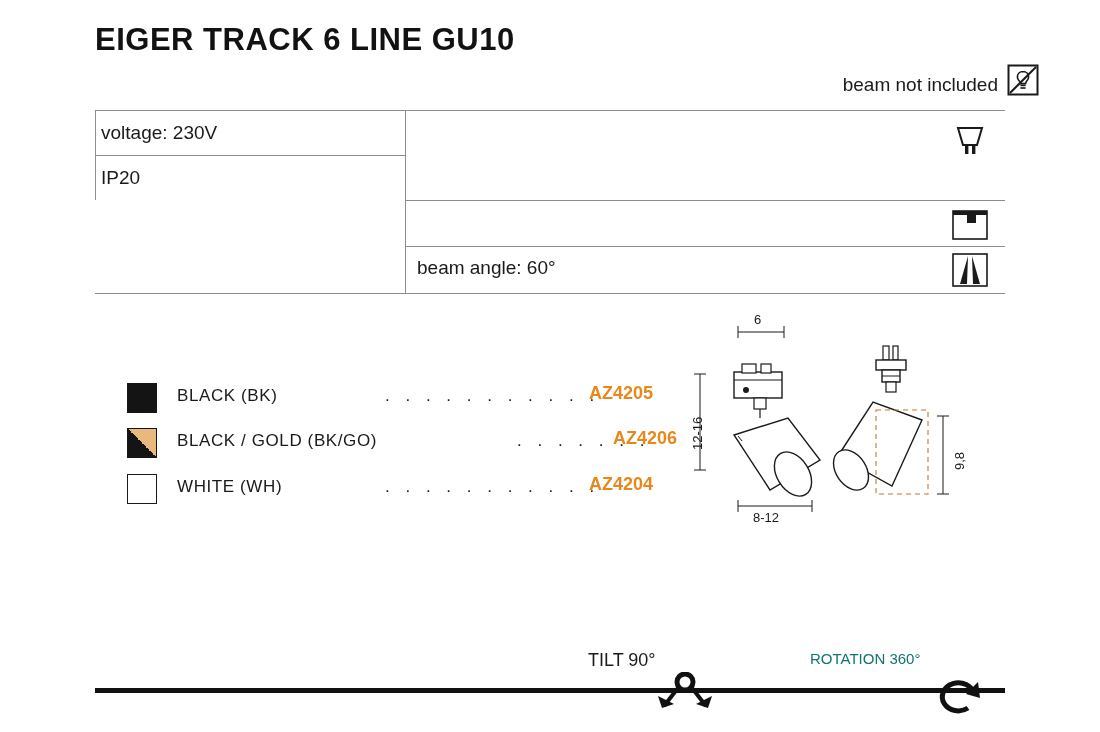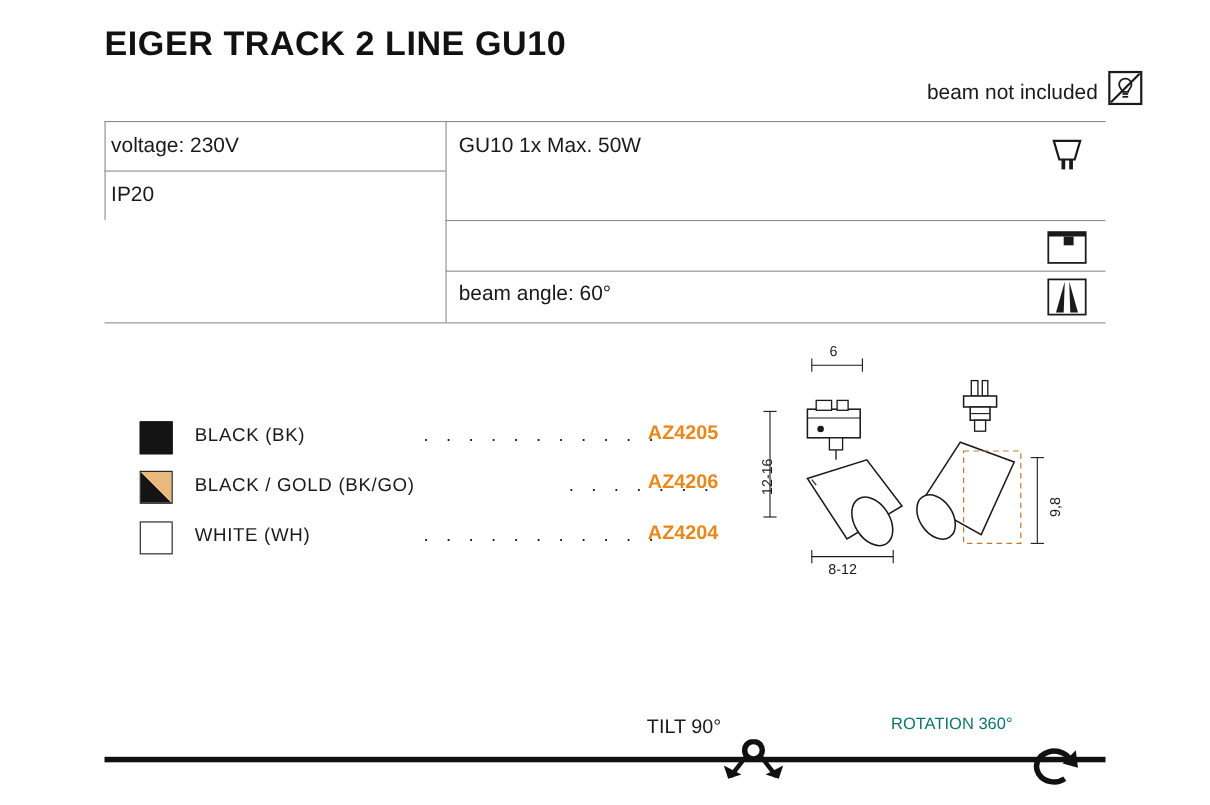--- a/index.html
+++ b/index.html
@@ -195,21 +195,21 @@
     top: 668px;
     width: 56px;
     height: 48px;
   }
 </style>
 </head>
 <body>
 
 <div class="sheet">
 
-  <div class="title">EIGER TRACK 2 LINE GU10</div>
+  <div class="title">EIGER TRACK 6 LINE GU10</div>
 
   <div class="bulb-note">beam not included</div>
   <div class="bulb-note-icon">
     <svg viewBox="0 0 34 34" width="34" height="34">
       <rect x="2.5" y="2.5" width="29" height="29" fill="none" stroke="#1a1a1a" stroke-width="2"></rect>
       <path d="M17 8.5c-3.3 0-5.6 2.4-5.6 5.4 0 2.1 1.1 3.3 2 4.4.6.8 1 1.4 1 2.3h5.2c0-.9.4-1.5 1-2.3.9-1.1 2-2.3 2-4.4 0-3-2.3-5.4-5.6-5.4z" fill="none" stroke="#1a1a1a" stroke-width="1.6"></path>
       <rect x="14.4" y="21.6" width="5.2" height="1.6" fill="#1a1a1a"></rect>
       <rect x="14.4" y="24.2" width="5.2" height="1.6" fill="#1a1a1a"></rect>
       <line x1="4" y1="30" x2="30" y2="4" stroke="#1a1a1a" stroke-width="2"></line>
     </svg>
@@ -221,21 +221,20 @@
     <div class="hline" style="left:0; top:45px; width:310px;"></div>
     <div class="hline" style="left:310px; top:90px; width:600px;"></div>
     <div class="hline" style="left:310px; top:136px; width:600px;"></div>
     <div class="hline" style="left:0; top:183px; width:910px;"></div>
 
     <div class="vline" style="left:0; top:0; height:90px;"></div>
     <div class="vline" style="left:310px; top:0; height:183px;"></div>
 
     <div class="cell" style="left:6px; top:12px;">voltage: 230V</div>
     <div class="cell" style="left:6px; top:57px;">IP20</div>
-    <div class="cell" style="left:322px; top:12px;">GU10 1x Max. 50W</div>
     <div class="cell" style="left:322px; top:147px;">beam angle: 60°</div>
 
     <div class="icon-box" style="left:855px; top:10px;">
       <svg viewBox="0 0 40 40" width="40" height="40">
         <path d="M8 8 H32 L27 25 H13 Z" fill="#ffffff" stroke="#1a1a1a" stroke-width="2"></path>
         <rect x="15" y="25" width="3.4" height="9" fill="#1a1a1a"></rect>
         <rect x="22" y="25" width="3.4" height="9" fill="#1a1a1a"></rect>
       </svg>
     </div>
 
@@ -257,21 +256,21 @@
   </div>
 
 
   <div class="colour-row" style="top:383px;">
     <div class="sw black"></div>
     <div class="colour-label">BLACK (BK)</div>
     <div class="dots" style="left:258px;">. . . . . . . . . . .</div>
     <div class="code"><span>AZ</span><span class="num">4205</span></div>
   </div>
 
-  <div class="colour-row" style="top:428px;">
+  <div class="colour-row" style="top:428px;padding-left:24px;">
     <div class="sw bkgo"></div>
     <div class="colour-label">BLACK / GOLD (BK/GO)</div>
     <div class="dots" style="left:390px;">. . . . . . .</div>
     <div class="code"><span>AZ</span><span class="num">4206</span></div>
   </div>
 
   <div class="colour-row" style="top:474px;">
     <div class="sw white"></div>
     <div class="colour-label">WHITE (WH)</div>
     <div class="dots" style="left:258px;">. . . . . . . . . . .</div>

